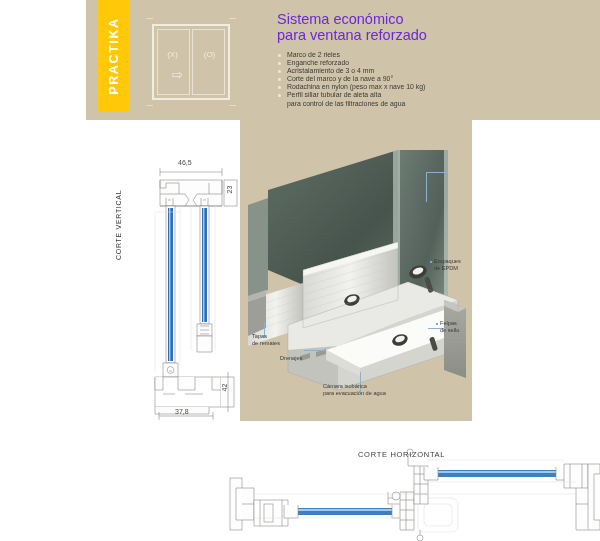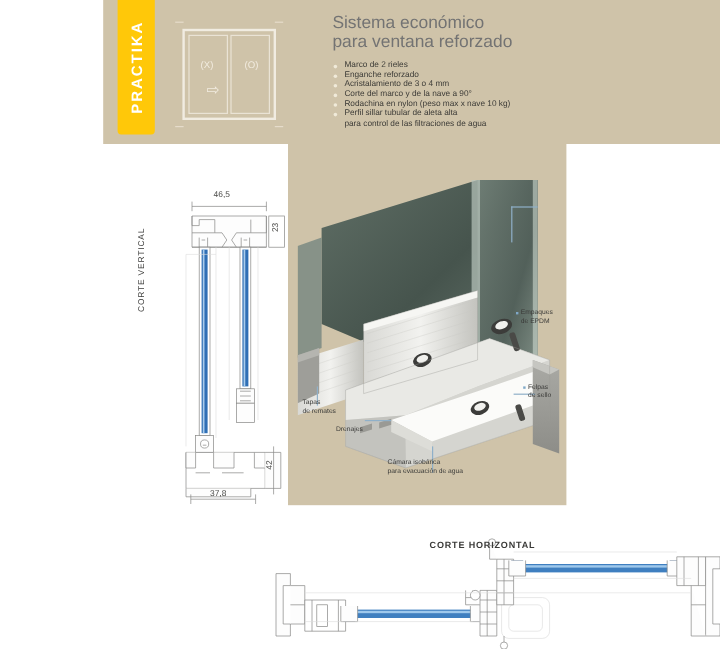--- a/index.html
+++ b/index.html
@@ -50,21 +50,21 @@
     position:absolute;left:18px;top:42px;color:#f2ece0;font-size:13px;line-height:1;
   }
   #window-schematic .tick{position:absolute;background:#e6dccb;}
   #window-schematic .tick.tl{left:-8px;top:-8px;width:7px;height:1px;}
   #window-schematic .tick.tr{right:-8px;top:-8px;width:7px;height:1px;}
   #window-schematic .tick.bl{left:-8px;bottom:-8px;width:7px;height:1px;}
   #window-schematic .tick.br{right:-8px;bottom:-8px;width:7px;height:1px;}
   
   #headline{
     position:absolute;left:277px;top:12px;width:240px;
-    font-size:14.5px;line-height:15.5px;color:#737373;
+    font-size:14.5px;line-height:15.5px;color:#6d28d9;
   }
   #bullets{
     position:absolute;left:278px;top:51px;width:250px;
     font-size:6.9px;line-height:8.1px;color:#3b3a36;
   }
   #bullets .b{position:relative;padding-left:9px;}
   #bullets .b .dot{
     position:absolute;left:0;top:3px;width:3px;height:3px;border-radius:50%;
     background:#f0ead9;
   }
@@ -93,21 +93,21 @@
     display:inline-block;width:2px;height:2px;background:#7fa8c8;
     vertical-align:middle;margin-right:2px;
   }
   .leader{position:absolute;background:#8fb0c9;}
   
   #horizontal-section{
     position:absolute;left:228px;top:448px;width:372px;height:93px;
   }
   #corte-horizontal-label{
     position:absolute;left:130px;top:2px;
-    font-size:7.5px;letter-spacing:0.7px;color:#3a3a38;font-weight:bold;
+    font-size:7.5px;letter-spacing:0.7px;color:#3a3a38;
   }
   svg{display:block;}
 </style>
 </head>
 <body>
 
 <div id="beige-top"></div>
 <div id="beige-right"></div>
 
 <div id="practika-band">

